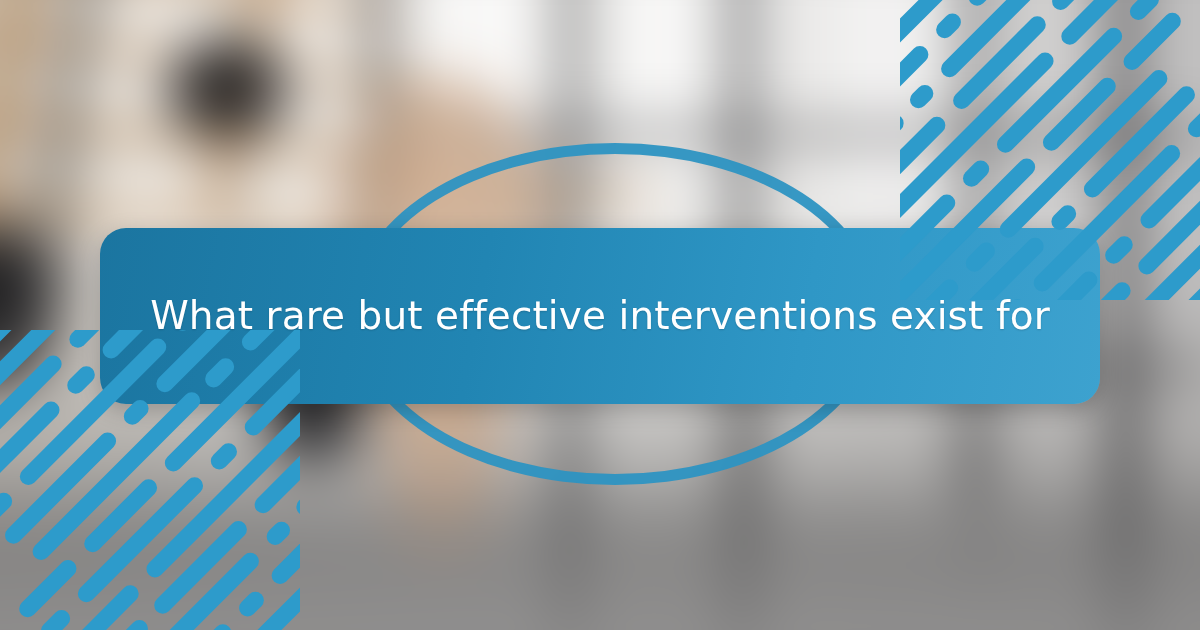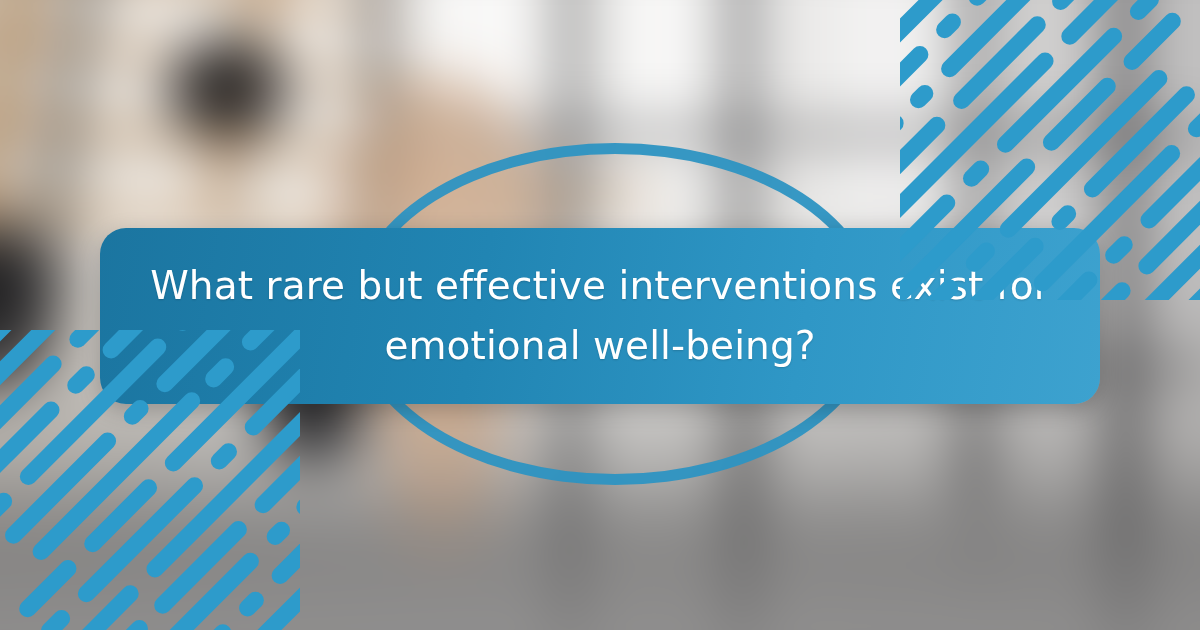--- a/index.html
+++ b/index.html
@@ -218,21 +218,20 @@
     <div class="floor-streak" style="left:770px; top:440px; width:26px; height:190px;"></div>
     <div class="floor-streak" style="left:985px; top:460px; width:24px; height:170px;"></div>
     <div class="floor-streak" style="left:1120px;top:430px; width:30px; height:200px;"></div>
   </div>
 
   <div class="ellipse-ring" style="border-color: rgb(45, 147, 194);"></div>
 
   <div class="banner" style="background: linear-gradient(100deg, rgb(27, 117, 160) 0%, rgb(33, 133, 179) 38%, rgb(47, 151, 198) 70%, rgb(61, 162, 207) 100%);">
     <div class="banner-text" style="color: rgb(255, 255, 255);">
       <span>What rare but effective interventions exist for</span><br>
-      <span>emotional well-being?</span>
     </div>
   </div>
 
   <div class="corner corner-tr">
     <div class="dash-field" id="dash-tr">
         <div class="dash" style="left: 218px; top: 0px; width: 96px; background: rgb(45, 155, 203);"></div>
         <div class="dash" style="left: 130px; top: 31px; width: 210px; background: rgb(45, 155, 203);"></div>
         <div class="dash" style="left: 0px; top: 62px; width: 214px; background: rgb(45, 155, 203);"></div>
         <div class="dash" style="left: 232px; top: 62px; width: 28px; background: rgb(45, 155, 203);"></div>
         <div class="dash" style="left: 278px; top: 62px; width: 140px; background: rgb(45, 155, 203);"></div>

